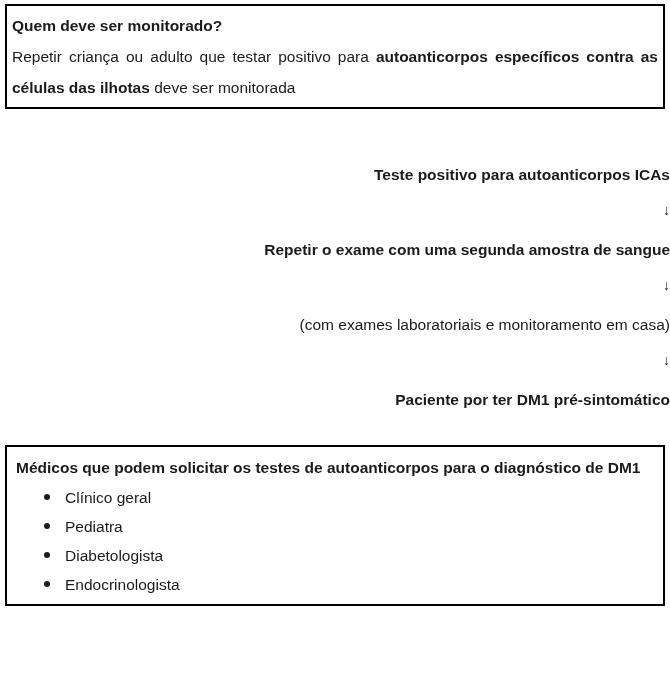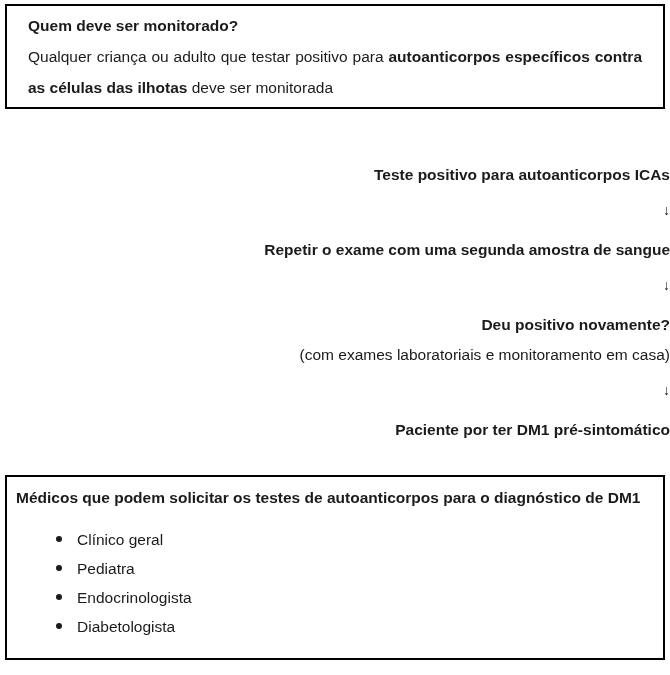--- a/index.html
+++ b/index.html
@@ -11,21 +11,21 @@
   body {
     width: 670px;
     height: 675px;
     font-family: "Liberation Sans", sans-serif;
     color: #1b1b1b;
     overflow: hidden;
   }
   .box {
     border: 2px solid #000000;
     margin: 0 5px;
-    padding: 4px 21px;
+    padding: 4px 5px;
     font-size: 15.5px;
     line-height: 31px;
   }
   .box-top {
     margin-top: 4px;
   }
   .box-title {
     font-weight: 700;
   }
   .justified {
@@ -54,21 +54,21 @@
     margin: 5px 0 10px 0;
     user-select: none;
   }
   .box-bottom {
     margin-top: 30px;
     padding: 6px 9px 5px 9px;
     line-height: 30px;
   }
   .doctors-list {
     list-style: none;
-    margin: 12px;
+    margin: 0;
     padding: 0;
   }
   .doctors-list li {
     position: relative;
     padding-left: 49px;
     line-height: 29px;
     font-weight: 400;
   }
   .bullet {
     position: absolute;
@@ -78,35 +78,34 @@
     height: 6px;
     background: #1b1b1b;
     border-radius: 50%;
   }
 </style>
 </head>
 <body>
 
 <div class="box box-top">
   <div class="box-title">Quem deve ser monitorado?</div>
-  <p class="justified"><span>Qualquer criança ou adulto que testar positivo para </span><span class="bold-inline">autoanticorpos específicos contra as células das ilhotas</span><span> deve ser monitorada</span></p>
+  <p class="justified"><span>Repetir criança ou adulto que testar positivo para </span><span class="bold-inline">autoanticorpos específicos contra as células das ilhotas</span><span> deve ser monitorada</span></p>
 </div>
 
 <div class="flow">
 
   <div class="flow-step-bold">Teste positivo para autoanticorpos ICAs</div>
 
   <div class="flow-arrow">↓</div>
 
   <div class="flow-step-bold">Repetir o exame com uma segunda amostra de sangue</div>
 
   <div class="flow-arrow">↓</div>
 
   <div>
-    <div class="flow-step-bold">Deu positivo novamente?</div>
     <div class="flow-step-regular">(com exames laboratoriais e monitoramento em casa)</div>
   </div>
 
   <div class="flow-arrow">↓</div>
 
   <div class="flow-step-bold">Paciente por ter DM1 pré-sintomático</div>
 
 </div>
 
 <div class="box box-bottom">
@@ -115,20 +114,20 @@
     <li>
       <span class="bullet"></span>
       <span>Clínico geral</span>
     </li>
     <li>
       <span class="bullet"></span>
       <span>Pediatra</span>
     </li>
     <li>
       <span class="bullet"></span>
-      <span>Endocrinologista</span>
+      <span>Diabetologista</span>
     </li>
     <li>
       <span class="bullet"></span>
-      <span>Diabetologista</span>
+      <span>Endocrinologista</span>
     </li>
   </ul>
 </div>
 
 </body></html>

